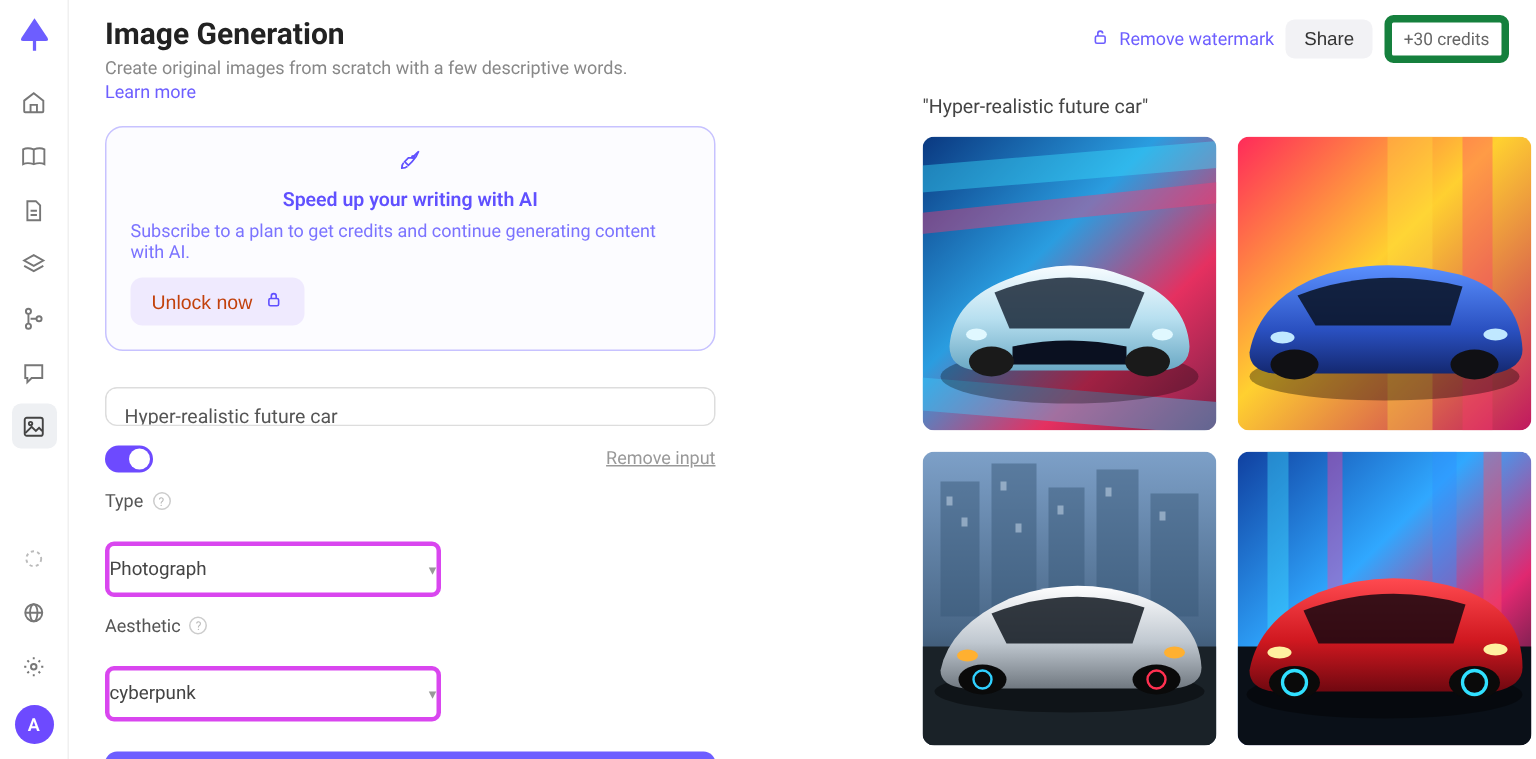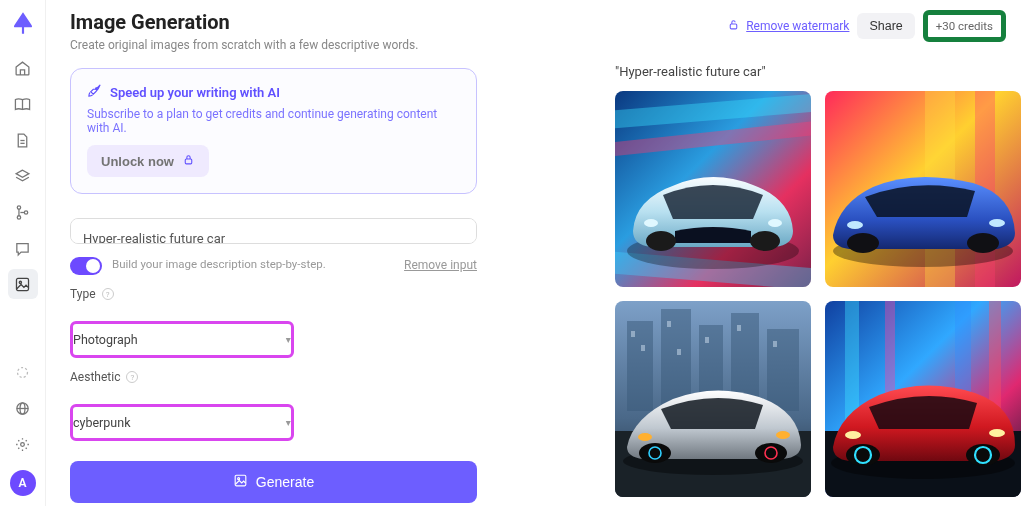--- a/index.html
+++ b/index.html
@@ -61,31 +61,31 @@
     .subtitle { font-size: 12px; color: #888; margin-top: 4px; }
     .learn-more { color: #6d5eff; font-size: 12px; text-decoration: none; cursor: pointer; margin-top: 2px; display: inline-block; }
 
     .promo {
       margin-top: 16px;
       border: 1px solid #c7c2ff;
       border-radius: 12px;
       padding: 14px 16px 16px 16px;
       background: #fcfcff;
     }
-    .promo-title { display: flex; align-items: center; gap: 8px; color: #6050ff; font-weight: 600; font-size: 13px; }
+    .promo-title { display: flex; align-items: center; gap: 8px; color: #6050ff; font-weight: 600; font-size: 13px; flex-direction: column; }
     .promo-desc { color: #7b73ff; font-size: 12px; margin-top: 6px; }
     .unlock-btn {
       margin-top: 10px;
       display: inline-flex; align-items: center; gap: 8px;
       background: #efeafe;
-      color: #737373;
+      color: #c2410c;
       border: none;
       padding: 8px 14px;
       border-radius: 8px;
-      font-size: 13px; font-weight: 700;
+      font-size: 13px; font-weight: 400;
       cursor: pointer;
     }
 
     .divider { height: 1px; background: #ededf0; margin-top: 14px; }
 
     .describe-row {
       display: flex; align-items: center; gap: 10px;
       margin-top: 14px;
     }
     .describe-label { font-size: 12.5px; font-weight: 600; color: #333; }
@@ -168,21 +168,21 @@
 
     
     .right-panel {
       flex: 1;
       display: flex;
       flex-direction: column;
       padding: 10px 18px 10px 18px;
       overflow: hidden;
     }
     .top-bar { display: flex; align-items: center; justify-content: flex-end; gap: 8px; }
-    .wm-link { color: #6d5eff; text-decoration: underline; font-size: 12px; cursor: pointer; display: inline-flex; align-items: center; gap: 6px; }
+    .wm-link { color: #6d5eff; font-size: 12px; cursor: pointer; display: inline-flex; align-items: center; gap: 6px; }
     .share-btn { background: #f2f2f5; border: none; border-radius: 6px; padding: 6px 12px; font-size: 12.5px; cursor: pointer; color: #333; }
     .credits-badge { border: 5px solid #15803d; border-radius: 6px; padding: 4px 8px; font-size: 11.5px; color: #666; }
 
     .result-caption { margin: 22px 0 12px 96px; font-size: 13px; color: #444; }
 
     .grid {
       display: grid;
       grid-template-columns: 196px 196px;
       grid-template-rows: 196px 196px;
       gap: 14px;
@@ -271,20 +271,21 @@
           <circle cx="12" cy="12" r="2.6"></circle>
           <path d="M12 3 V5 M12 19 V21 M5 12 H3 M21 12 H19 M6 6 L7.5 7.5 M18 18 L16.5 16.5 M18 6 L16.5 7.5 M6 18 L7.5 16.5"></path>
         </svg>
     </div>
     <div class="avatar">A</div>
   </div>
 
   <div class="left-panel">
     <h1 class="title">Image Generation</h1>
     <div class="subtitle">Create original images from scratch with a few descriptive words.</div>
+    <a class="learn-more">Learn more</a>
 
     <div class="promo">
       <div class="promo-title">
         <span>
           <svg width="15" height="15" viewBox="0 0 24 24" fill="none" stroke="#6050ff" stroke-width="1.8">
               <path d="M5 15 C3 17 3 21 3 21 C3 21 7 21 9 19"></path>
               <path d="M14 10 C14 10 19 5 21 3 C19 9 14 14 14 14 L10 18 L6 14 L10 10 Z"></path>
               <circle cx="15" cy="9" r="1.3"></circle>
             </svg>
         </span>
@@ -303,21 +304,20 @@
     </div>
 
     <div class="divider"></div>
 
 
     <textarea class="prompt-input" style="">Hyper-realistic future car</textarea>
 
     <div class="guide-row">
       <div class="toggle"></div>
       <div class="guide-text">
-        <div class="guide-desc">Build your image description step-by-step.</div>
       </div>
       <a class="reset-link">Remove input</a>
     </div>
 
     <div class="field-block">
       <div class="field-label">
         <span>Type</span>
         <span class="help-ic">?</span>
       </div>
       <div class="select">

